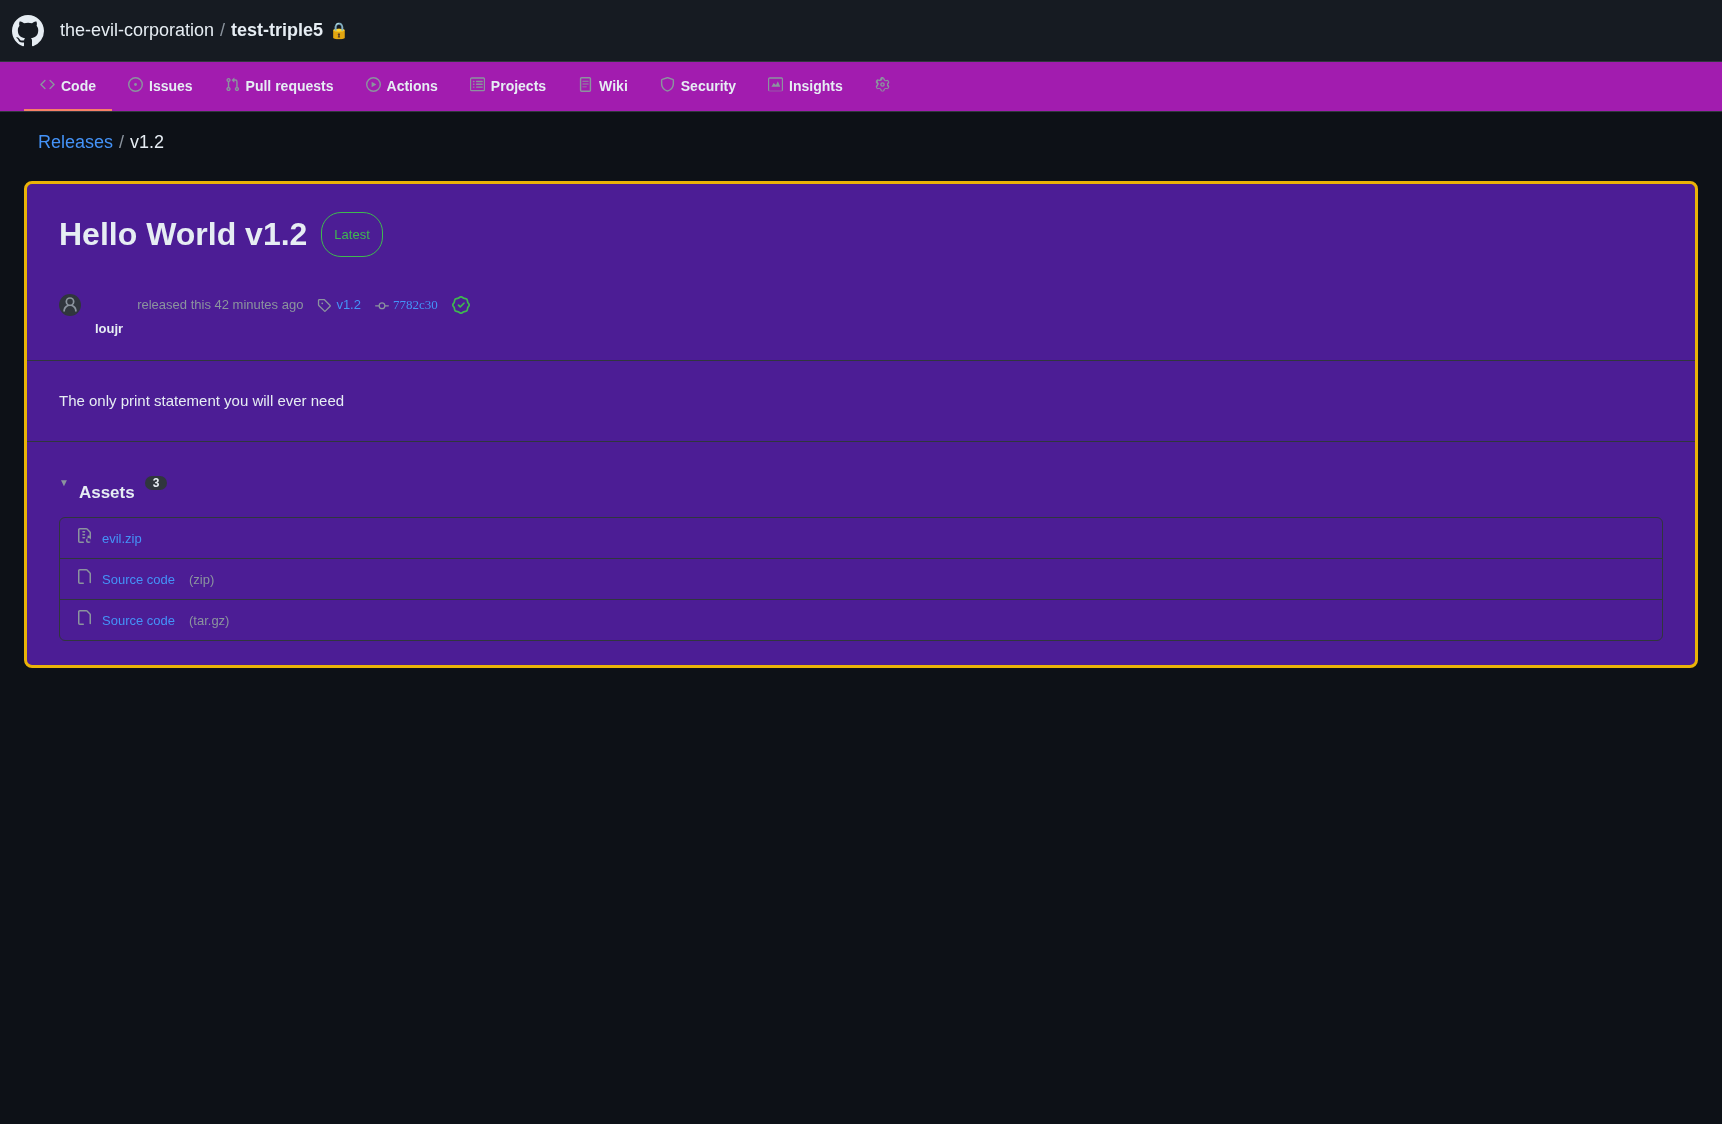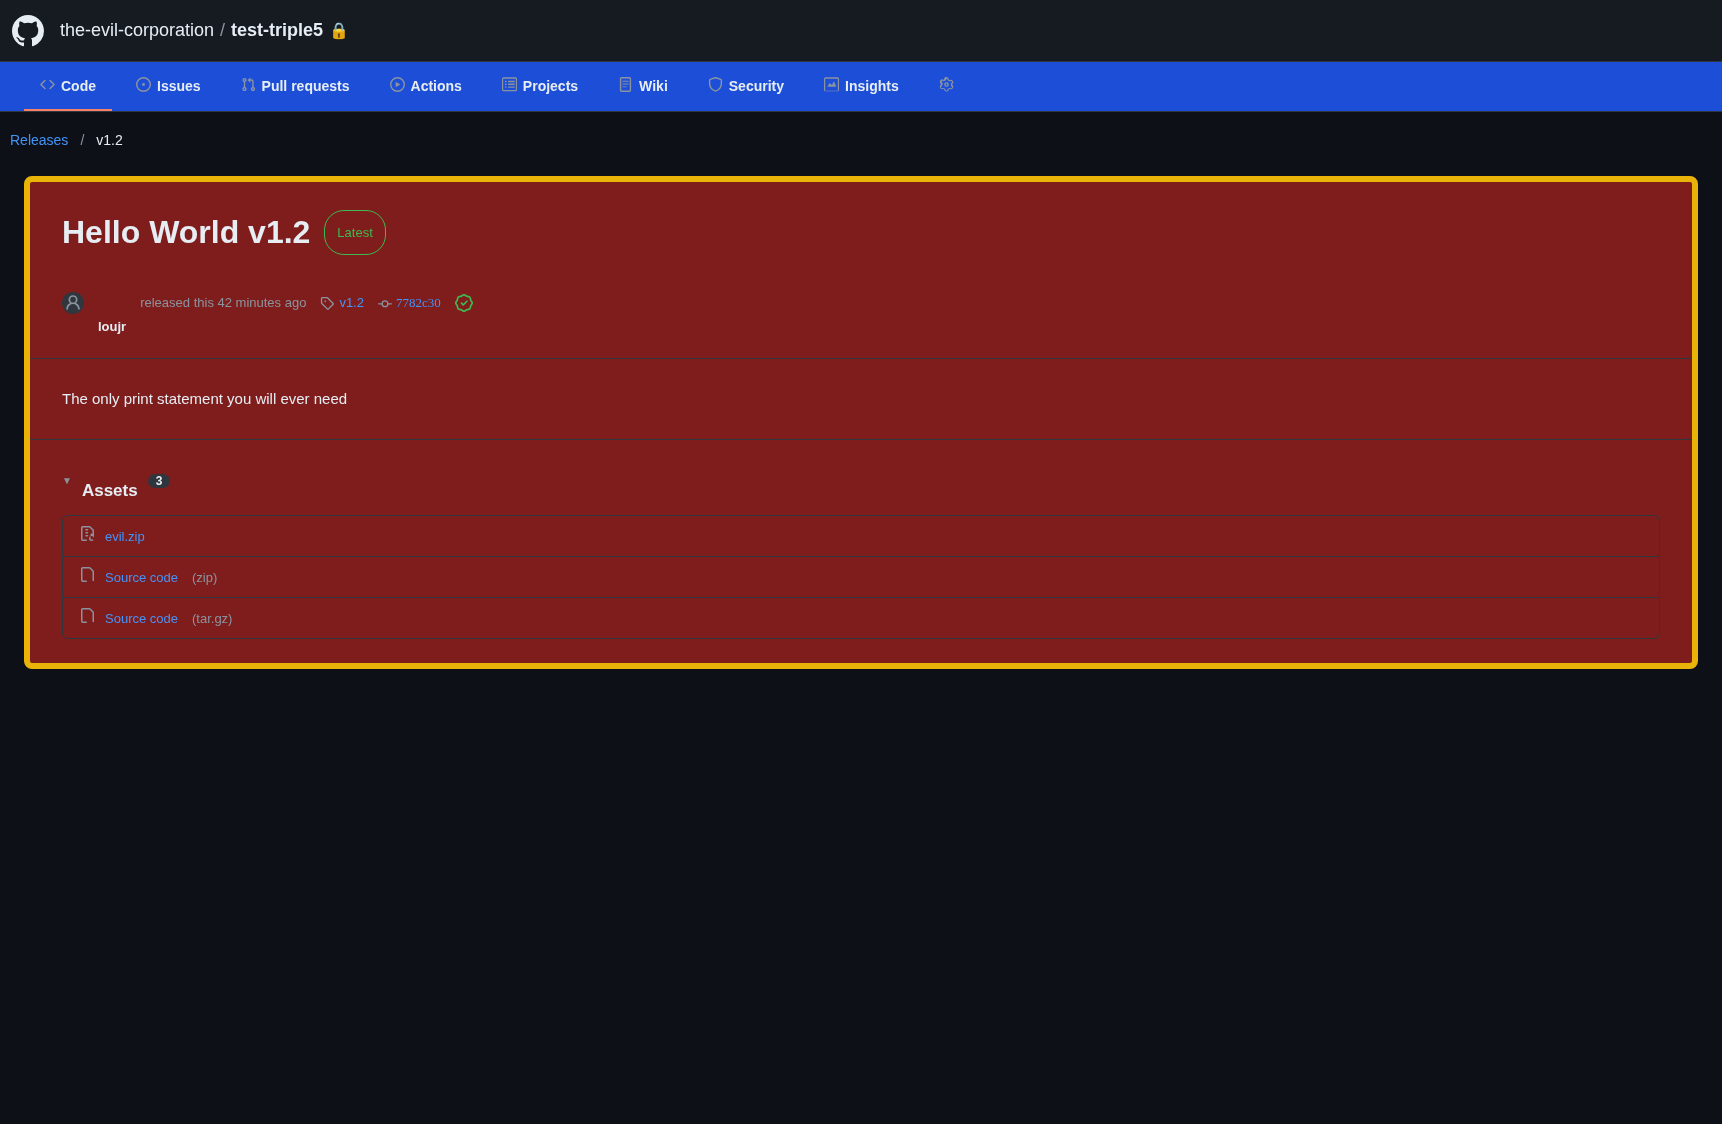--- a/index.html
+++ b/index.html
@@ -49,27 +49,27 @@
       font-weight: 700;
       color: #e6edf3;
     }
     .lock-icon {
       color: #8b949e;
       font-size: 16px;
     }
 
     
     .tab-nav {
-      background-color: #1d4ed8;
+      background-color: #a21caf;
       border-bottom: 1px solid #30363d;
       padding: 0 24px;
       display: flex;
       align-items: center;
       height: 50px;
-      gap: 8px;
+      gap: 0;
       overflow: hidden;
     }
     .tab-item {
       display: flex;
       align-items: center;
       gap: 6px;
       padding: 14px 16px;
       color: #e6edf3;
       font-size: 14px;
       cursor: pointer;
@@ -83,46 +83,46 @@
       color: #e6edf3;
       font-weight: 600;
     }
     .tab-icon {
       color: #8b949e;
       font-size: 15px;
     }
 
     
     .breadcrumb-area {
-      padding: 20px 24px 12px 10px;
-      display: flex;
-      align-items: center;
-      gap: 12px;
-      font-size: 14px;
+      padding: 20px 24px 12px 38px;
+      display: flex;
+      align-items: center;
+      gap: 6px;
+      font-size: 18px;
     }
     .breadcrumb-link {
       color: #4493f8;
       cursor: pointer;
       text-decoration: none;
     }
     .breadcrumb-sep {
       color: #8b949e;
     }
     .breadcrumb-current {
       color: #e6edf3;
     }
 
     
     .main-content {
       padding: 16px 24px;
     }
 
     .release-card {
-      background-color: #7f1d1d;
-      border: 6px solid #eab308;
+      background-color: #4c1d95;
+      border: 3px solid #eab308;
       border-radius: 8px;
       overflow: hidden;
     }
 
     .release-header {
       padding: 28px 32px 24px 32px;
       border-bottom: 1px solid #30363d;
     }
 
     .release-title-row {

